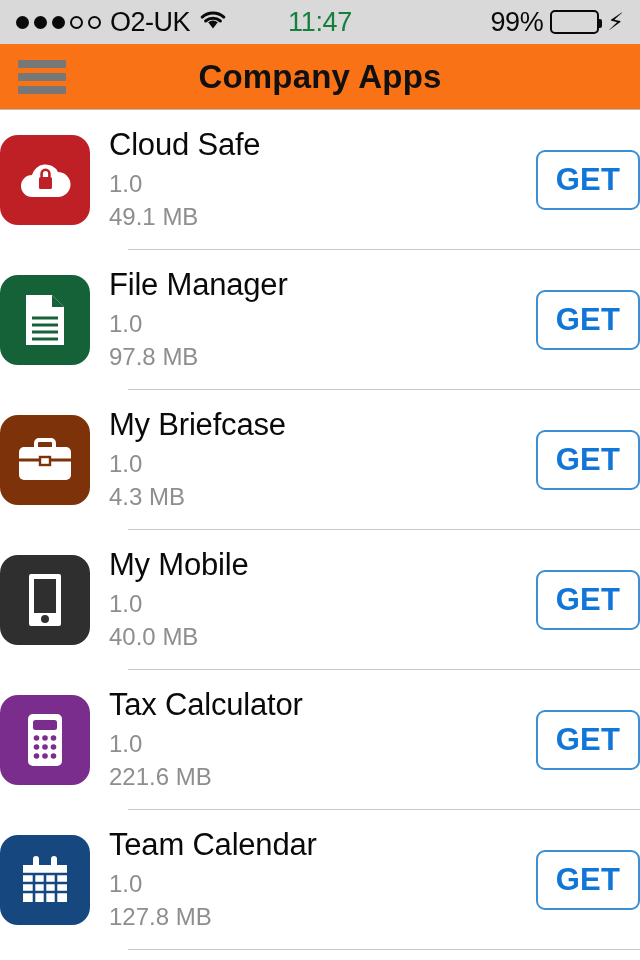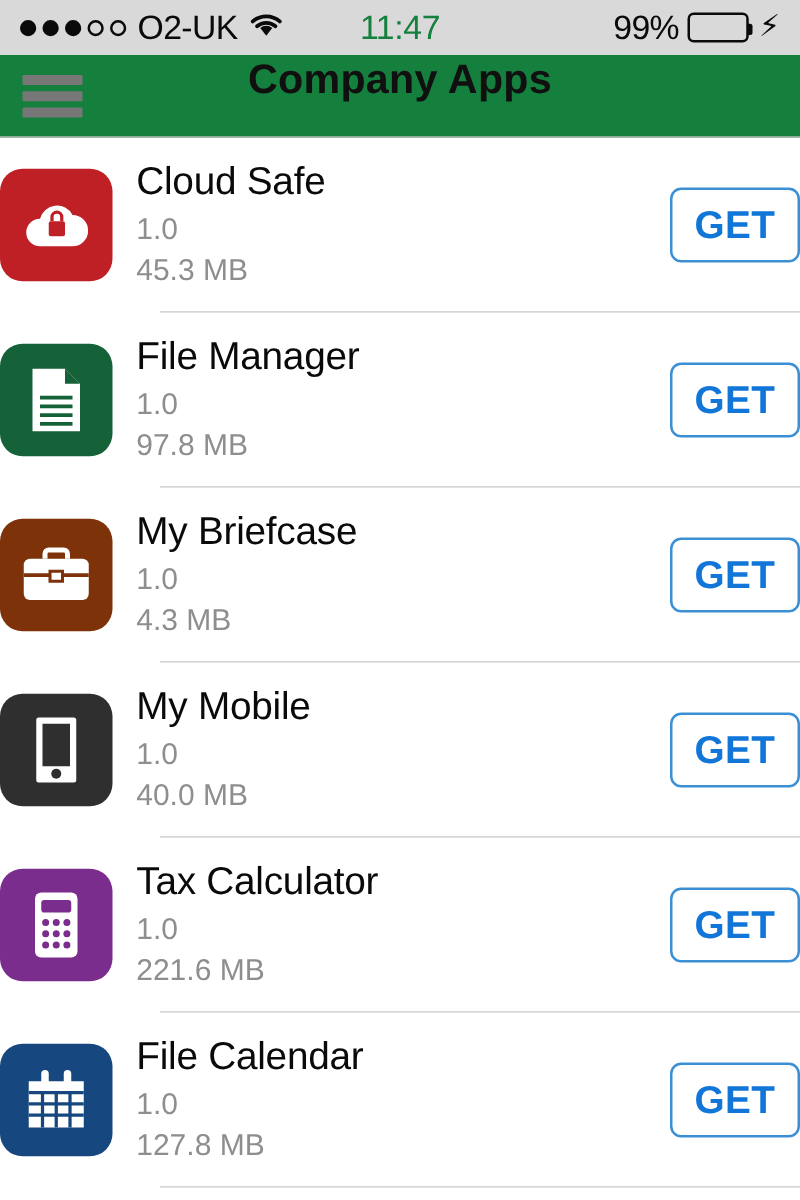--- a/index.html
+++ b/index.html
@@ -49,23 +49,24 @@
     width:4px; height:9px;
     background:#0a0a0a;
     border-radius:0 2px 2px 0;
   }
   .bolt{ font-size:24px; color:#0a0a0a; line-height:1; margin-left:1px; }
 
   
   .nav-bar{
     position:relative;
     height:66px;
-    background:#15803d;
+    background:#f97316;
     border-bottom:1px solid #b9b9b9;
     display:flex;
+    align-items:center;
   }
   .hamburger{
     position:absolute; left:18px; top:50%; transform:translateY(-50%);
     width:48px; height:34px;
     display:flex; flex-direction:column; justify-content:space-between;
     cursor:pointer;
   }
   .hamburger span{ display:block; height:8px; background:#777777; border-radius:1px; }
   .nav-title{
     width:100%; text-align:center;
@@ -176,21 +177,21 @@
     <div class="app-icon" style="background:#bf2026">
       <svg width="58" height="46" viewBox="0 0 58 46">
         <path d="M16 40 a11 11 0 0 1 0-22 a14 14 0 0 1 26-3 a10.5 10.5 0 0 1 0 25 Z" fill="#ffffff"></path>
         <rect x="23" y="20" width="13" height="12" rx="1.6" fill="#bf2026"></rect>
         <path d="M25.6 20 v-3.4 a3.9 3.9 0 0 1 7.8 0 V20" stroke="#bf2026" stroke-width="2.6" fill="none"></path>
       </svg>
     </div>
     <div class="app-info">
       <div class="app-name">Cloud Safe</div>
       <div class="app-version">1.0</div>
-      <div class="app-size">45.3 MB</div>
+      <div class="app-size">49.1 MB</div>
     </div>
     <div class="get-button">GET</div>
     <div class="row-sep"></div>
   </div>
 
   <div class="app-row">
     <div class="app-icon" style="background:#156138">
       <svg width="48" height="56" viewBox="0 0 48 56">
         <path d="M5 3 h26 l12 12 v38 H5 Z" fill="#ffffff"></path>
         <path d="M31 3 v12 h12 Z" fill="#156138"></path>
@@ -283,21 +284,21 @@
           <line x1="5" y1="20" x2="49" y2="20"></line>
           <line x1="5" y1="29" x2="49" y2="29"></line>
           <line x1="5" y1="38" x2="49" y2="38"></line>
           <line x1="16" y1="20" x2="16" y2="48"></line>
           <line x1="27" y1="20" x2="27" y2="48"></line>
           <line x1="38" y1="20" x2="38" y2="48"></line>
         </g>
       </svg>
     </div>
     <div class="app-info">
-      <div class="app-name">File Calendar</div>
+      <div class="app-name">Team Calendar</div>
       <div class="app-version">1.0</div>
       <div class="app-size">127.8 MB</div>
     </div>
     <div class="get-button">GET</div>
     <div class="row-sep"></div>
   </div>
 
 </div>
 
 </body></html>

